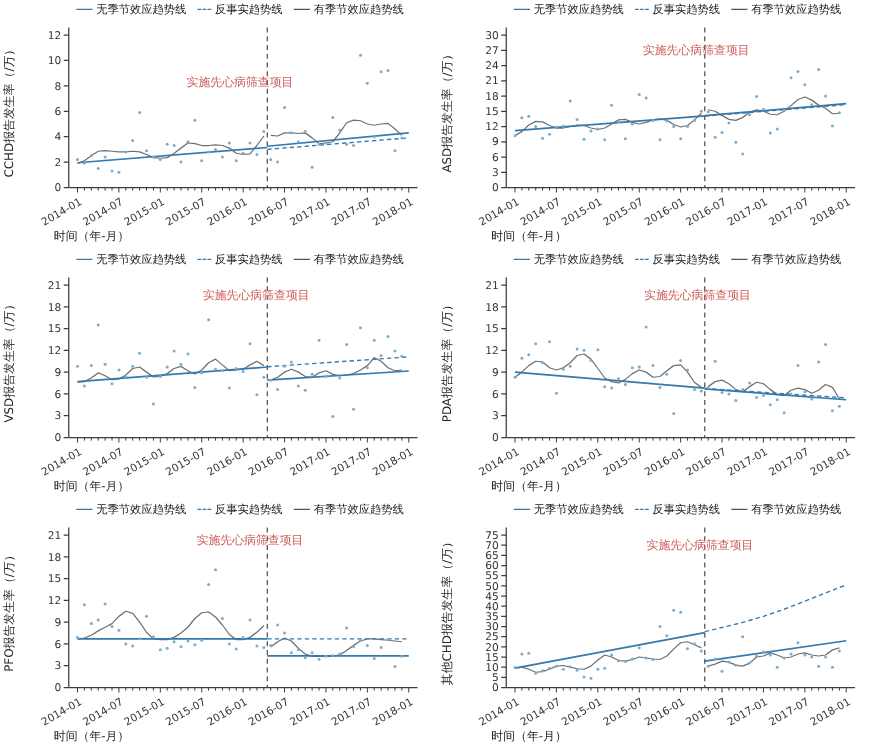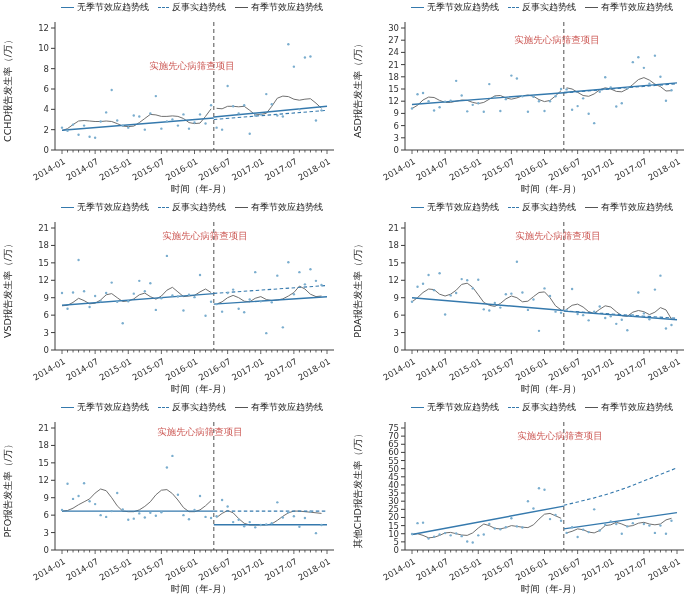--- a/index.html
+++ b/index.html
@@ -9,21 +9,21 @@
   .legend{height:14px;display:flex;justify-content:center;align-items:center;gap:9px;font-size:9px;color:#1a1a1a;padding-left:34px;white-space:nowrap;}
   .li{display:flex;align-items:center;gap:3px;}
   .lm{display:inline-block;width:13px;height:0;}
   .lm.solid-blue{border-top:1.5px solid #3579ad;}
   .lm.dashed-blue{border-top:1.5px dashed #3579ad;width:11px;}
   .lm.solid-gray{border-top:1.5px solid #555;}
   .wrap{position:relative;height:186px;}
   .plot{position:absolute;left:0;top:0;}
   .ylabel{position:absolute;left:-66px;top:68px;width:148px;text-align:center;font-size:9.5px;color:#222;transform:rotate(-90deg);white-space:nowrap;}
   .annotation{position:absolute;transform:translateX(-50%);font-size:9.5px;color:#cd5a56;white-space:nowrap;z-index:2;}
-  .xlabel{position:absolute;left:61px;width:280px;top:169px;text-align:center;font-size:9.5px;color:#222;}
+  .xlabel{position:absolute;left:43px;width:280px;top:169px;font-size:9.5px;color:#222;}
 </style>
 </head>
 <body>
 
 <div class="figure">
 
   <section class="panel">
     <div class="legend">
       <span class="li">
           <i class="lm solid-blue"></i>

